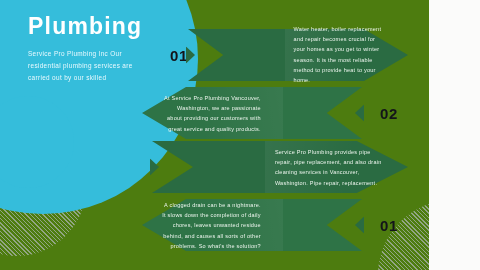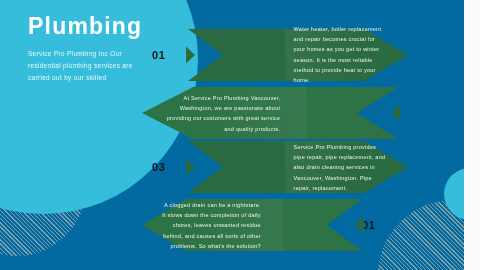--- a/index.html
+++ b/index.html
@@ -2,21 +2,21 @@
 <html><head>
 <meta charset="utf-8">
 <style>
   html,body{margin:0;padding:0;}
   body{
     width:480px;height:270px;overflow:hidden;
     background:#fbfbfa;
     font-family:"Liberation Sans", sans-serif;
     position:relative;
   }
-  .stage{position:absolute;inset:0;width:464px;height:270px;overflow:hidden;background:#0369a1;}
+  .stage{position:absolute;inset:0;width:429px;height:270px;overflow:hidden;background:#4d7c0f;}
 
   
   .deco{position:absolute;pointer-events:none;}
 
   
   .blob-left{
     left:-112px;top:-96px;
     width:310px;height:310px;
     background:#35bddb;
     border-radius:50%;
@@ -69,22 +69,22 @@
   .rows{position:absolute;left:0;top:0;width:480px;height:270px;}
   .row{position:absolute;height:52px;display:flex;align-items:center;}
   .row-r{left:152px;width:256px;}
   .row-l{left:142px;width:256px;}
   .r1{top:29px;}
   .r2{top:87px;}
   .r3{top:141px;}
   .r4{top:199px;}
 
   .num{
-    font-size:11px;font-weight:bold;color:#13141a;letter-spacing:.6px;
-    width:36px;text-align:left;flex:none;
+    font-size:15px;font-weight:bold;color:#13141a;letter-spacing:.6px;
+    width:36px;text-align:right;flex:none;
   }
 
   .arrowwrap{position:relative;flex:1;height:52px;}
 
   
   .arrow-r{
     position:absolute;inset:0;
     background:#2a6b42;
     clip-path:polygon(0% 0%, 80% 0%, 100% 50%, 80% 100%, 0% 100%, 16% 50%);
   }
@@ -143,24 +143,24 @@
         <div class="txt txt-r">Water heater, boiler replacement and repair becomes crucial for your homes as you get to winter season. It is the most reliable method to provide heat to your home.</div>
       </div>
     </div>
 
     <div class="row row-l r2">
       <div class="arrowwrap">
         <div class="arrow-l"></div>
         <div class="nub nub-l"></div>
         <div class="txt txt-l">At Service Pro Plumbing Vancouver, Washington, we are passionate about providing our customers with great service and quality products.</div>
       </div>
+      <div class="num">02</div>
     </div>
 
     <div class="row row-r r3">
-      <div class="num">03</div>
       <div class="arrowwrap">
         <div class="arrow-r"></div>
         <div class="nub nub-r"></div>
         <div class="txt txt-r">Service Pro Plumbing provides pipe repair, pipe replacement, and also drain cleaning services in Vancouver, Washington. Pipe repair, replacement.</div>
       </div>
     </div>
 
     <div class="row row-l r4">
       <div class="arrowwrap">
         <div class="arrow-l"></div>

